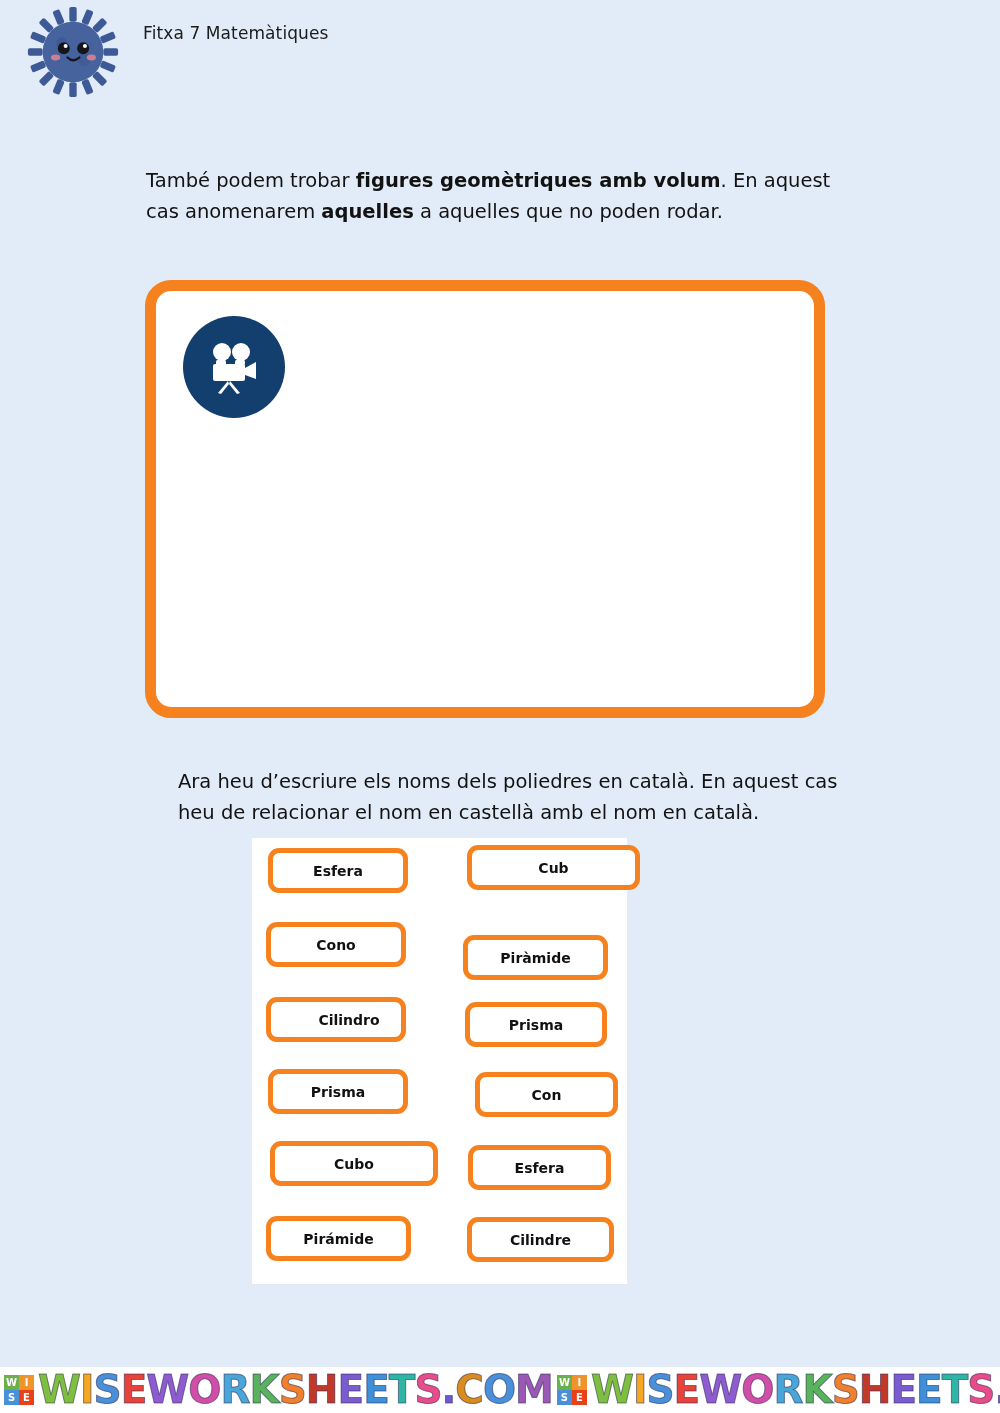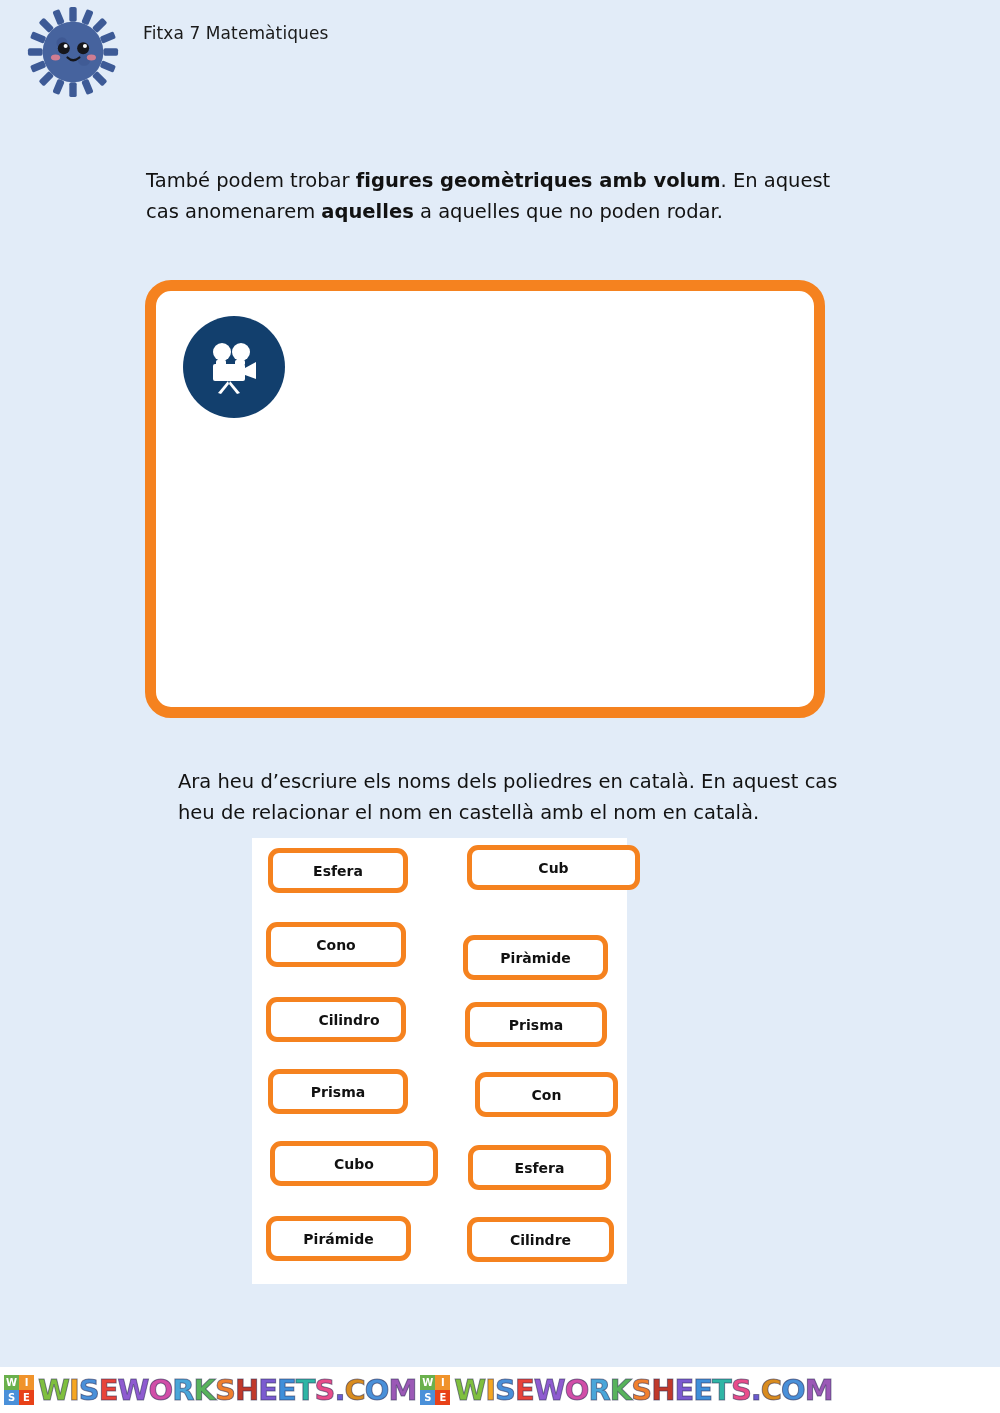--- a/index.html
+++ b/index.html
@@ -147,21 +147,21 @@
     color: #ffffff;
   }
   .wb-w { background: #6ab04c; }
   .wb-i { background: #f0932b; }
   .wb-s { background: #4a90d9; }
   .wb-e { background: #e84118; }
 
   .wm-text {
     font-family: "DejaVu Sans", sans-serif;
     font-weight: 700;
-    font-size: 29px;
+    font-size: 39px;
     letter-spacing: -1px;
     line-height: 40px;
     white-space: nowrap;
   }
   .wm-text span {
     -webkit-text-stroke: 1px rgba(40,40,80,.55);
   }
 </style>
 </head>
 <body>

